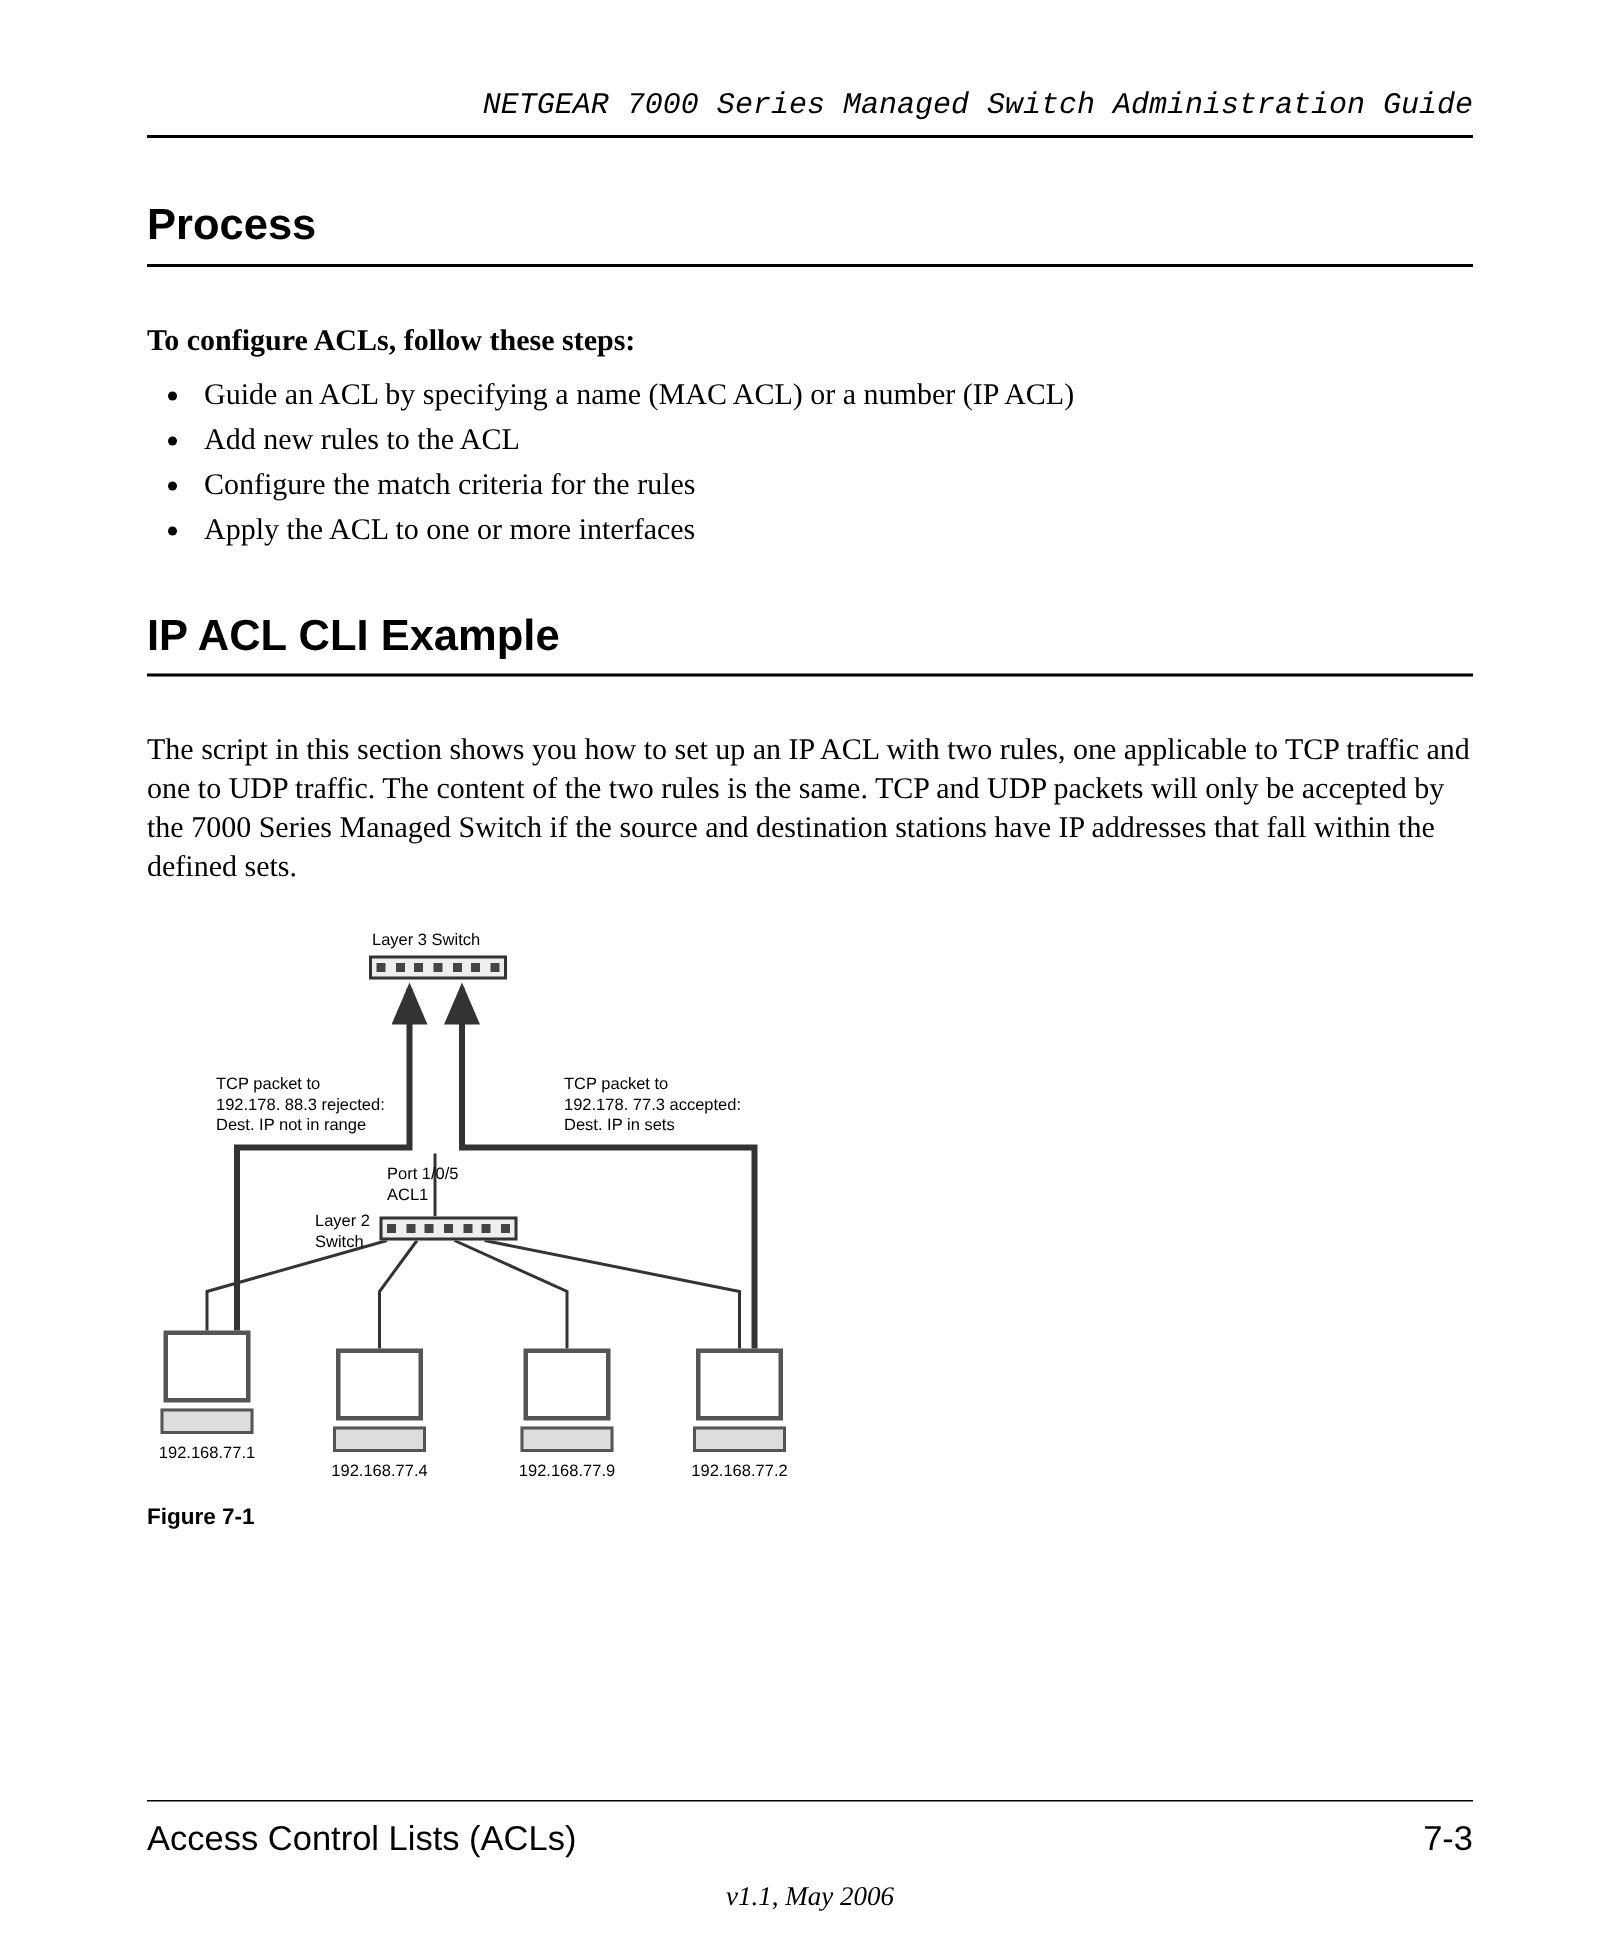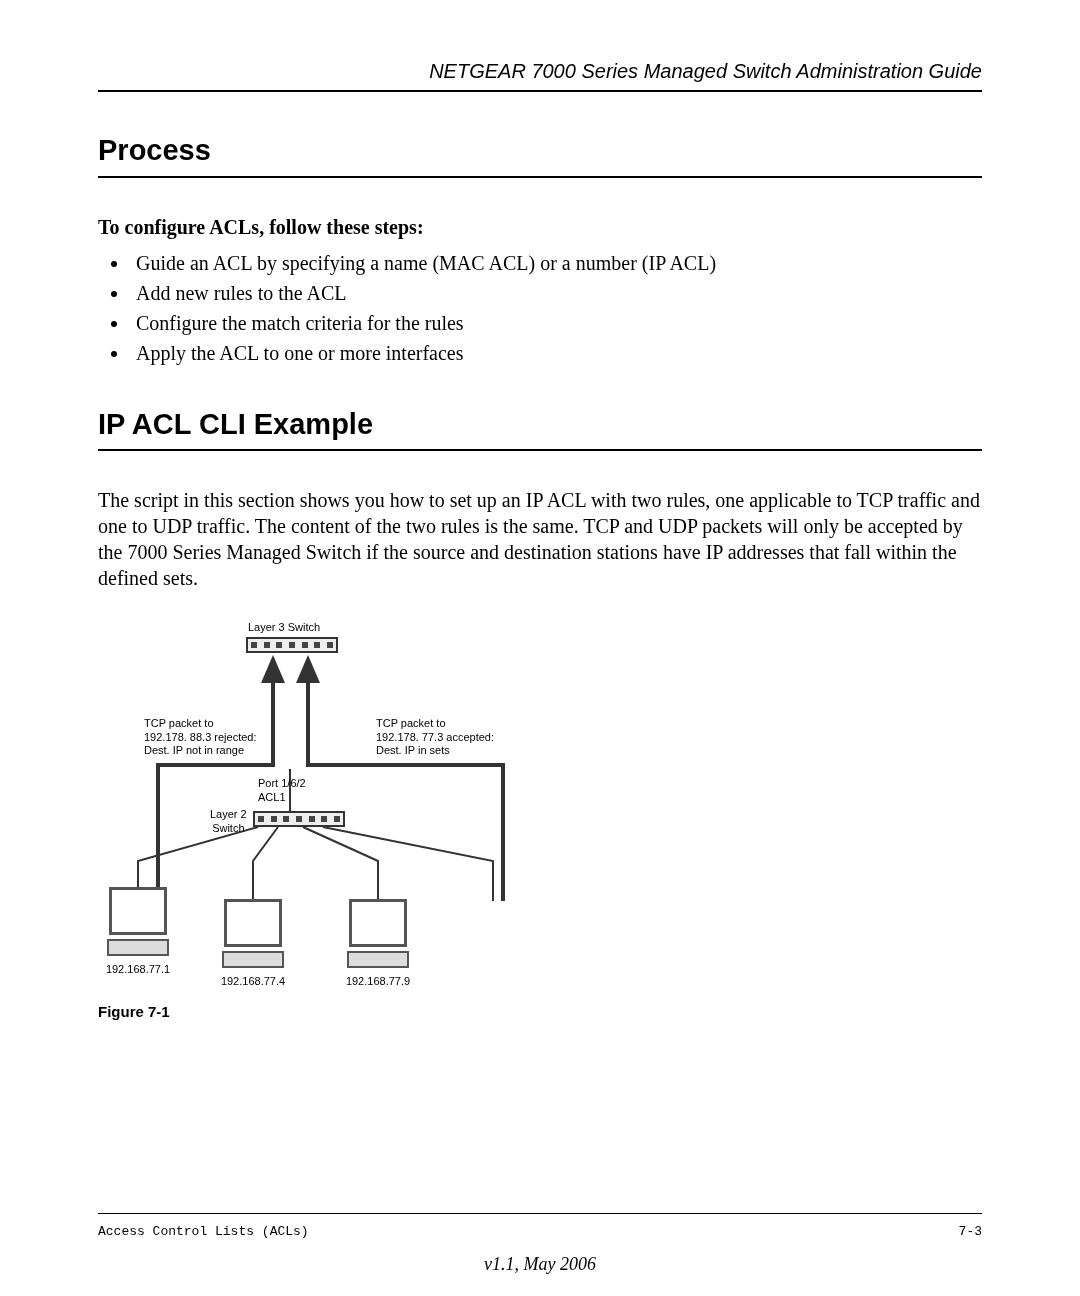--- a/index.html
+++ b/index.html
@@ -17,21 +17,21 @@
   }
   .page {
     padding: 58px 98px 0 98px;
     box-sizing: border-box;
   }
   .header-title {
     font-style: italic;
     text-align: right;
     font-size: 20px;
     margin: 0 0 6px 0;
-    font-family: Liberation Sans, sans-serif;
+    font-family: Liberation Mono, monospace;
   }
   .top-rule {
     border: none;
     border-top: 2px solid #000;
     margin: 0 0 40px 0;
   }
   .section-rule {
     border: none;
     border-top: 2px solid #000;
     margin: 6px 0 36px 0;
@@ -128,22 +128,22 @@
     bottom: 20px;
     left: 98px;
     right: 98px;
   }
   .footer-rule {
     border: none;
     border-top: 1px solid #000;
     margin: 0 0 10px 0;
   }
   .footer-row {
-    font-family: Liberation Mono, monospace;
-    font-size: 13px;
+    font-family: Liberation Sans, sans-serif;
+    font-size: 23px;
     display: flex;
     justify-content: space-between;
     align-items: flex-end;
   }
   .footer-version {
     font-style: italic;
     text-align: center;
     font-family: "Times New Roman", Times, serif;
     font-size: 18px;
     margin-top: 12px;
@@ -211,25 +211,25 @@
       <span>Dest. IP not in range</span>
     </div>
 
     <div class="lbl" style="left:278px;top:96px;">
       <span>TCP packet to</span><br>
       <span>192.178. 77.3 accepted:</span><br>
       <span>Dest. IP in sets</span>
     </div>
 
     <div class="lbl" style="left:160px;top:156px;">
-      <span>Port 1/6/2</span><br>
+      <span>Port 1/0/5</span><br>
       <span>ACL1</span>
     </div>
 
-    <div class="lbl" style="left:112px;top:187px;text-align:center;">
+    <div class="lbl" style="left:112px;top:187px;text-align:left;">
       <span>Layer 2</span><br>
       <span>Switch</span>
     </div>
     <div class="switch" style="left:155px;top:190px;">
       <span></span>
         <span></span>
         <span></span>
         <span></span>
         <span></span>
         <span></span>
@@ -243,20 +243,25 @@
     </div>
     <div class="pc" style="left:120px;top:278px;">
       <div class="monitor"></div>
       <div class="tower"></div>
       <div class="ip">192.168.77.4</div>
     </div>
     <div class="pc" style="left:245px;top:278px;">
       <div class="monitor"></div>
       <div class="tower"></div>
       <div class="ip">192.168.77.9</div>
+    </div>
+    <div class="pc" style="left:360px;top:278px;">
+      <div class="monitor"></div>
+      <div class="tower"></div>
+      <div class="ip">192.168.77.2</div>
     </div>
   </div>
 
   <div class="figure-caption">Figure 7-1</div>
 
 </div>
 
 <div class="footer">
   <hr class="footer-rule">
   <div class="footer-row">

